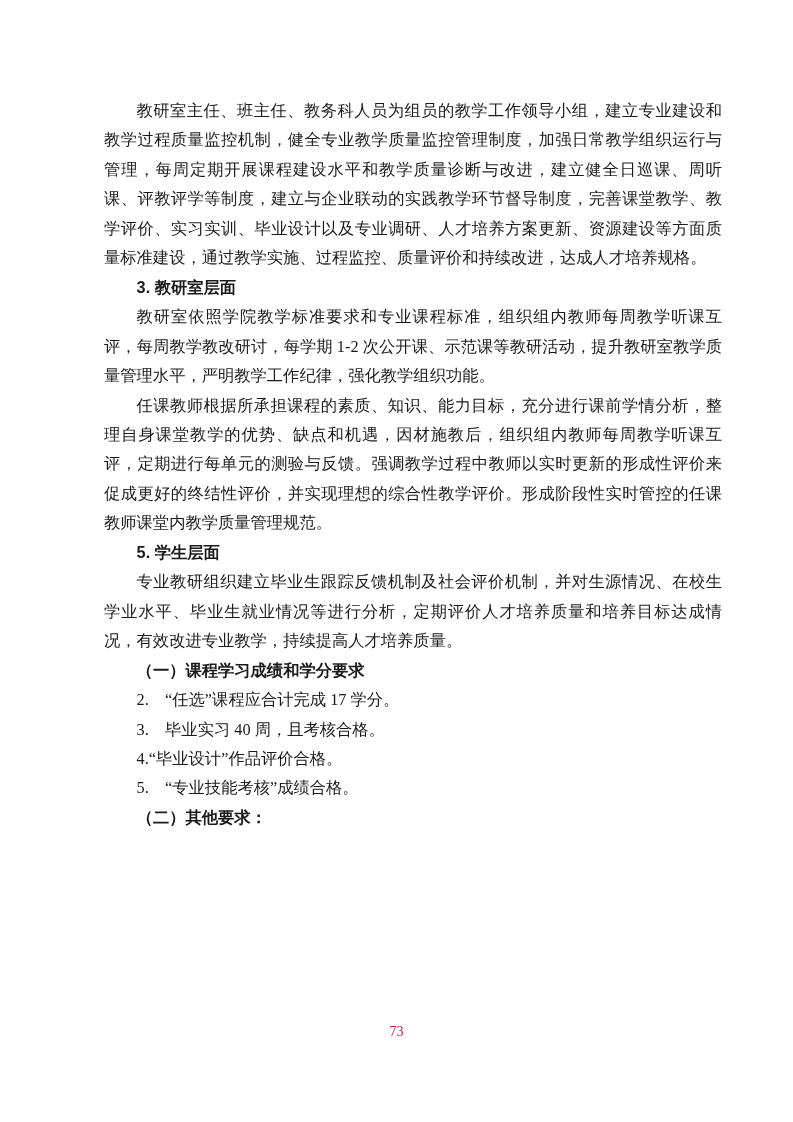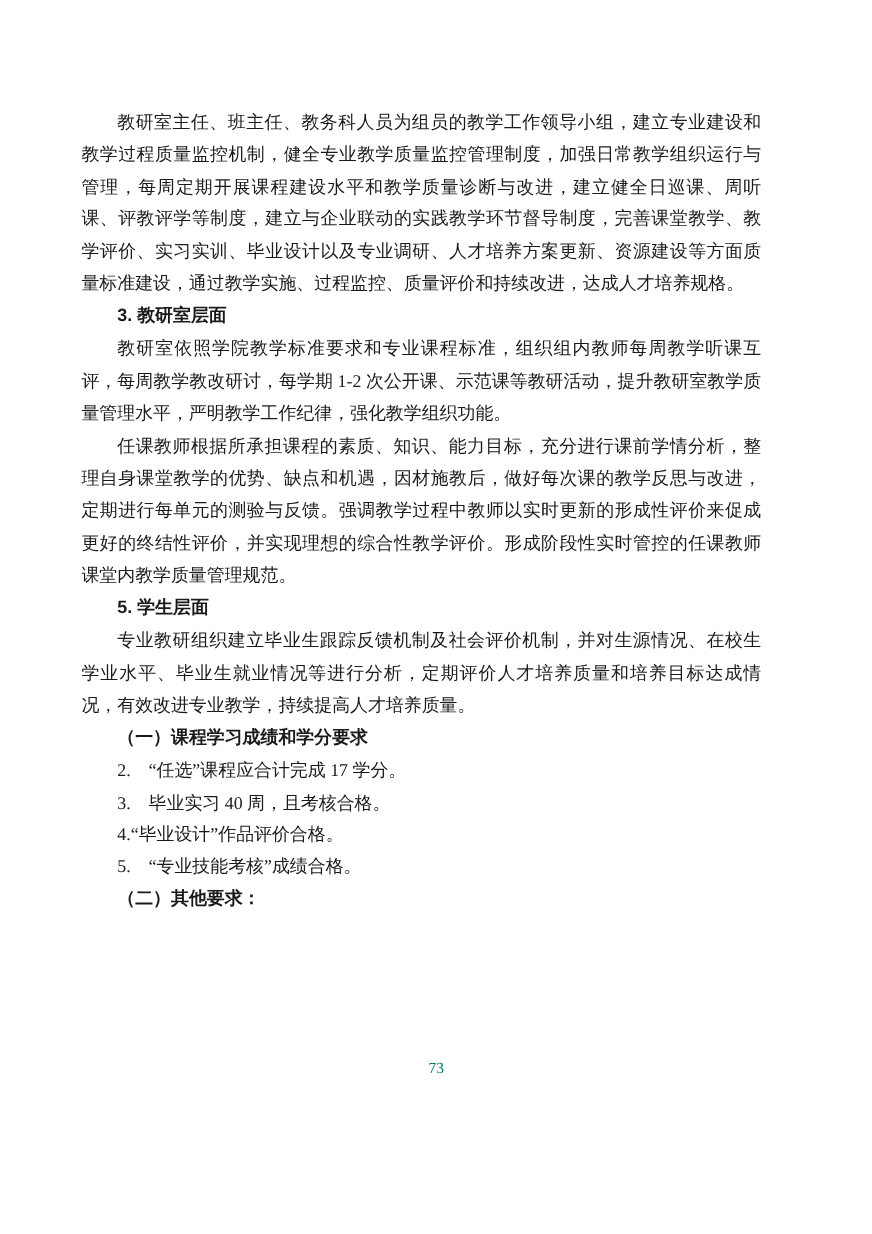--- a/index.html
+++ b/index.html
@@ -8,57 +8,57 @@
     position: relative;
     width: 793px;
     height: 1122px;
     background: #ffffff;
     overflow: hidden;
     font-family: "Liberation Serif", "DejaVu Serif", serif;
     color: #1a1a1a;
   }
   .content {
     position: absolute;
-    left: 74px;
+    left: 104px;
     top: 96px;
     width: 618px;
     font-size: 16.3px;
     line-height: 29.45px;
     text-align: justify;
     text-justify: inter-ideograph;
   }
   .content p { margin: 0; padding: 0; text-indent: 2em; white-space: pre-wrap; }
   .para-first { text-indent: 0; }
   .h-sub, .h-major, .h-bracket {
     font-weight: bold;
     font-family: "Liberation Sans", "DejaVu Sans", sans-serif;
   }
   .h-sub { text-indent: 1.5em; }
   .h-major { text-indent: 1.75em; }
   .h-bracket { text-indent: 1.4em; }
   .list-item { text-indent: 2em; }
   .footer {
     position: absolute;
     left: 0;
-    top: 964px;
+    top: 1024px;
     width: 100%;
     text-align: center;
     font-size: 14px;
-    color: #0f766e;
+    color: #be185d;
   }
 </style>
 </head>
 <body>
 
 <div class="page">
   <div class="content">
     <p class="para-first">教研室主任、班主任、教务科人员为组员的教学工作领导小组，建立专业建设和教学过程质量监控机制，健全专业教学质量监控管理制度，加强日常教学组织运行与管理，每周定期开展课程建设水平和教学质量诊断与改进，建立健全日巡课、周听课、评教评学等制度，建立与企业联动的实践教学环节督导制度，完善课堂教学、教学评价、实习实训、毕业设计以及专业调研、人才培养方案更新、资源建设等方面质量标准建设，通过教学实施、过程监控、质量评价和持续改进，达成人才培养规格。</p>
     <p class="h-sub">3. 教研室层面</p>
     <p>教研室依照学院教学标准要求和专业课程标准，组织组内教师每周教学听课互评，每周教学教改研讨，每学期 1-2 次公开课、示范课等教研活动，提升教研室教学质量管理水平，严明教学工作纪律，强化教学组织功能。</p>
-    <p>任课教师根据所承担课程的素质、知识、能力目标，充分进行课前学情分析，整理自身课堂教学的优势、缺点和机遇，因材施教后，做好每次课的教学反思与改进，定期进行每单元的测验与反馈。强调教学过程中教师以实时更新的形成性评价来促成更好的终结性评价，并实现理想的综合性教学评价。形成阶段性实时管控的任课教师课堂内教学质量管理规范。</p>
+    <p>任课教师根据所承担课程的素质、知识、能力目标，充分进行课前学情分析，整理自身课堂教学的优势、缺点和机遇，因材施教后，组织组内教师每周教学听课互评，定期进行每单元的测验与反馈。强调教学过程中教师以实时更新的形成性评价来促成更好的终结性评价，并实现理想的综合性教学评价。形成阶段性实时管控的任课教师课堂内教学质量管理规范。</p>
     <p class="h-sub">5. 学生层面</p>
     <p>专业教研组织建立毕业生跟踪反馈机制及社会评价机制，并对生源情况、在校生学业水平、毕业生就业情况等进行分析，定期评价人才培养质量和培养目标达成情况，有效改进专业教学，持续提高人才培养质量。</p>
     <p class="h-bracket">（一）课程学习成绩和学分要求</p>
     <p class="list-item">2.　“任选”课程应合计完成 17 学分。</p>
     <p class="list-item">3.　毕业实习 40 周，且考核合格。</p>
     <p class="list-item">4.“毕业设计”作品评价合格。</p>
     <p class="list-item">5.　“专业技能考核”成绩合格。</p>
     <p class="h-bracket">（二）其他要求：</p>
   </div>
   <div class="footer">

